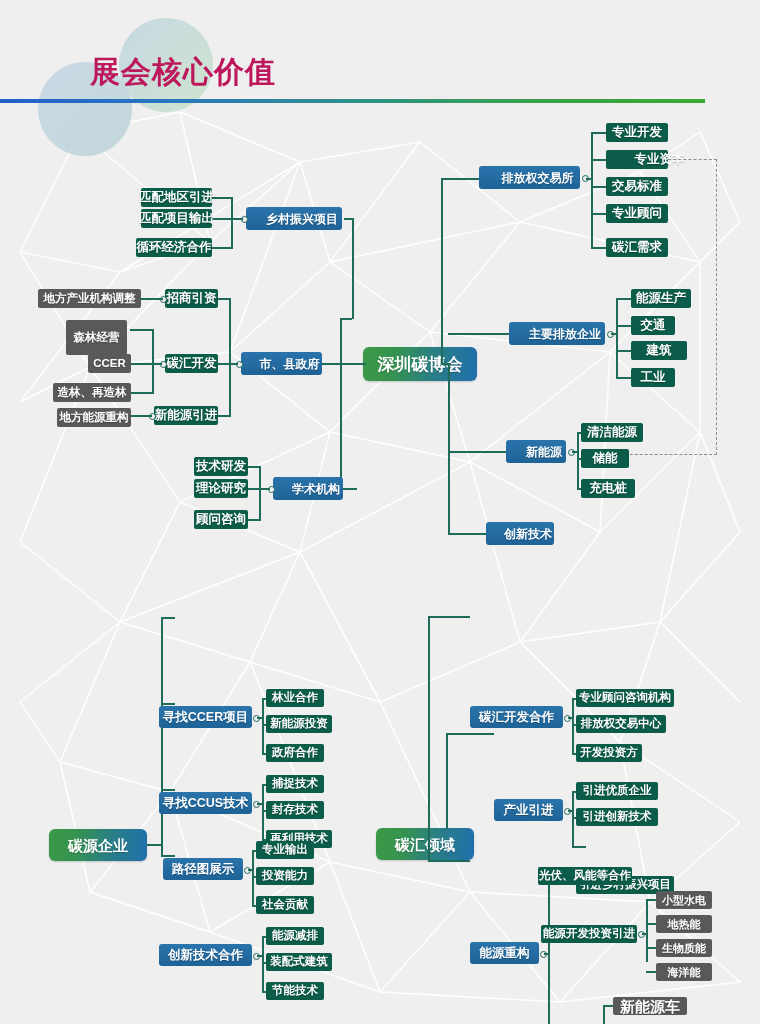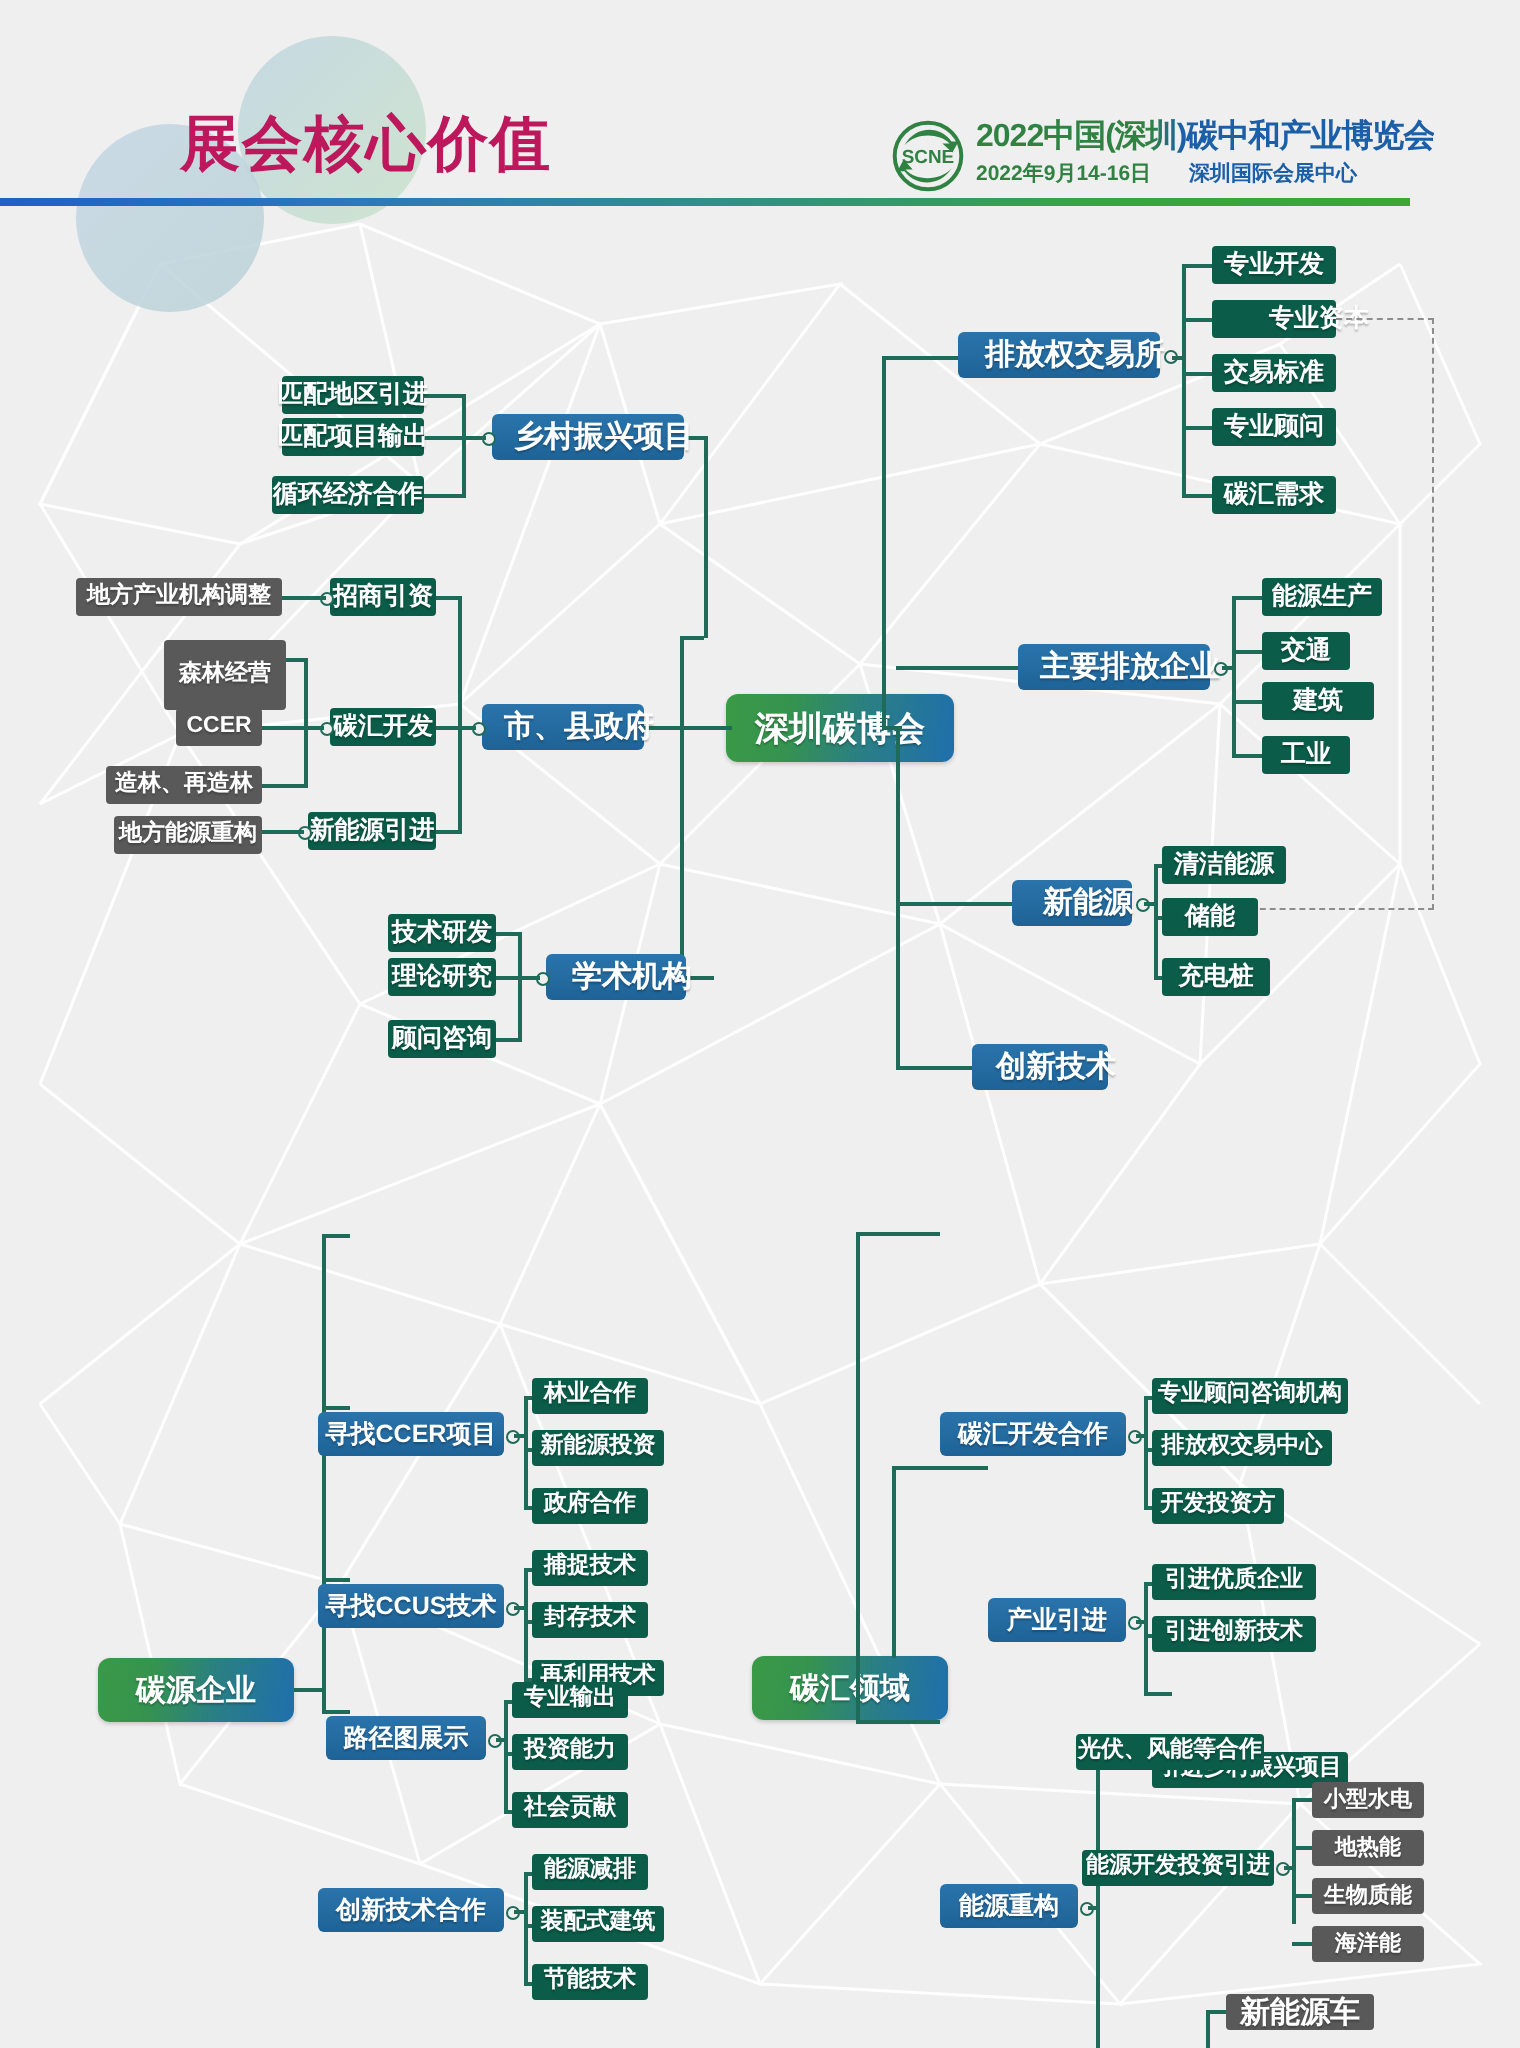--- a/index.html
+++ b/index.html
@@ -37,21 +37,21 @@
   .bgmesh{position:absolute;left:0;top:0;width:760px;height:922px;}
 
   
   .node{position:absolute;box-sizing:border-box;
     display:flex;align-items:center;justify-content:center;
     color:#fff;font-weight:bold;white-space:nowrap;line-height:1;
     text-shadow:0 1px 1px rgba(0,0,0,.25);}
   .n-root{border-radius:6px;font-size:17px;
      background:linear-gradient(100deg,#3a9a46 0%,#35934f 28%,#2a7f84 60%,#1f6fad 100%);
      box-shadow:0 1px 2px rgba(0,0,0,.18);}
-  .n-blue{border-radius:3px;font-size:15px;background:#22689f;
+  .n-blue{border-radius:3px;font-size:12px;background:#22689f;
      background:linear-gradient(180deg,#2a74ab,#1e6397);padding-left:16px;}
   .n-blue-sm{border-radius:3px;font-size:12.5px;background:linear-gradient(180deg,#2a74ab,#1e6397);}
   .n-green{border-radius:2px;font-size:12.5px;background:#0b5c49;}
   .n-green-sm{border-radius:2px;font-size:11.5px;background:#0b5c49;}
   .n-gray{border-radius:2px;font-size:11.5px;background:#595959;}
 
   
   .lnk{position:absolute;background:#1d6b58;}
   .lnk-h{height:1.6px;}
   .lnk-v{width:1.6px;}
@@ -62,33 +62,20 @@
 </head>
 <body>
 
 <div id="root">
 
   <div class="header">
     <div class="circ circ-a"></div>
     <div class="circ circ-b"></div>
     <div class="page-title">展会核心价值</div>
 
-    <div class="logo">
-      <svg class="logo-mark" viewBox="0 0 40 40">
-        <circle cx="20" cy="20" r="18.5" fill="none" stroke="#2f8242" stroke-width="2.2"></circle>
-        <path d="M7 14 C13 7,26 7,32 13 L28 13 L33.5 18 L37 12 L33 12 C27 3,13 3,7 14 Z" fill="#2f8242"></path>
-        <path d="M33 27 C27 34,13 34,7.5 27.5 L11.5 27.5 L6.5 22 L3 28.5 L7 28.5 C13 37,27 37,33 27 Z" fill="#2f8242"></path>
-        <text x="20" y="24" font-size="10.5" font-weight="bold" fill="#2f8242" text-anchor="middle" font-family="Liberation Sans, sans-serif">SCNE</text>
-      </svg>
-      <div class="logo-l1">2022中国(深圳)碳中和产业博览会</div>
-      <div class="logo-l2">
-        <span>2022年9月14-16日</span>
-        <span class="blu" style="margin-left:16px;">深圳国际会展中心</span>
-      </div>
-    </div>
 
     <div class="divider"></div>
   </div>
 
   <div class="canvas">
 
     <svg class="bgmesh" viewBox="0 0 760 922" preserveAspectRatio="none">
       <g stroke="#ffffff" stroke-width="1.5" fill="none" opacity="0.95">
         <path d="M80 30 L180 10 L300 60 L210 140 L80 30 Z"></path>
         <path d="M180 10 L210 140 M300 60 L120 170 M80 30 L20 150 L120 170 L210 140"></path>
@@ -164,21 +151,21 @@
     <div class="lnk lnk-h" style="left:141px;top:196px;width:22px;"></div>
     <div class="node n-gray" style="left:38px;top:187px;width:103px;height:19px;">地方产业机构调整</div>
 
     <div class="node n-green" style="left:165px;top:252px;width:53px;height:19px;">碳汇开发</div>
     <div class="dot" style="left:160px;top:259px;"></div>
     <div class="lnk lnk-v" style="left:152px;top:227px;height:63px;"></div>
     <div class="lnk lnk-h" style="left:152px;top:261px;width:10px;"></div>
     <div class="lnk lnk-h" style="left:130px;top:227px;width:24px;"></div>
     <div class="lnk lnk-h" style="left:130px;top:261px;width:24px;"></div>
     <div class="lnk lnk-h" style="left:130px;top:290px;width:24px;"></div>
-    <div class="node n-gray" style="left:82px;top:218px;width:61px;height:35px;text-align:right;">森林经营</div>
+    <div class="node n-gray" style="left:66px;top:218px;width:61px;height:35px;text-align:right;">森林经营</div>
     <div class="node n-gray" style="left:88px;top:252px;width:43px;height:19px;">CCER</div>
     <div class="node n-gray" style="left:53px;top:281px;width:78px;height:19px;">造林、再造林</div>
 
     <div class="node n-green" style="left:154px;top:304px;width:64px;height:19px;">新能源引进</div>
     <div class="dot" style="left:149px;top:311px;"></div>
     <div class="lnk lnk-h" style="left:131px;top:313px;width:21px;"></div>
     <div class="node n-gray" style="left:57px;top:306px;width:74px;height:19px;">地方能源重构</div>
 
     <div class="node n-blue" style="left:273px;top:375px;width:70px;height:23px;">学术机构</div>
     <div class="dot" style="left:268px;top:384px;"></div>

